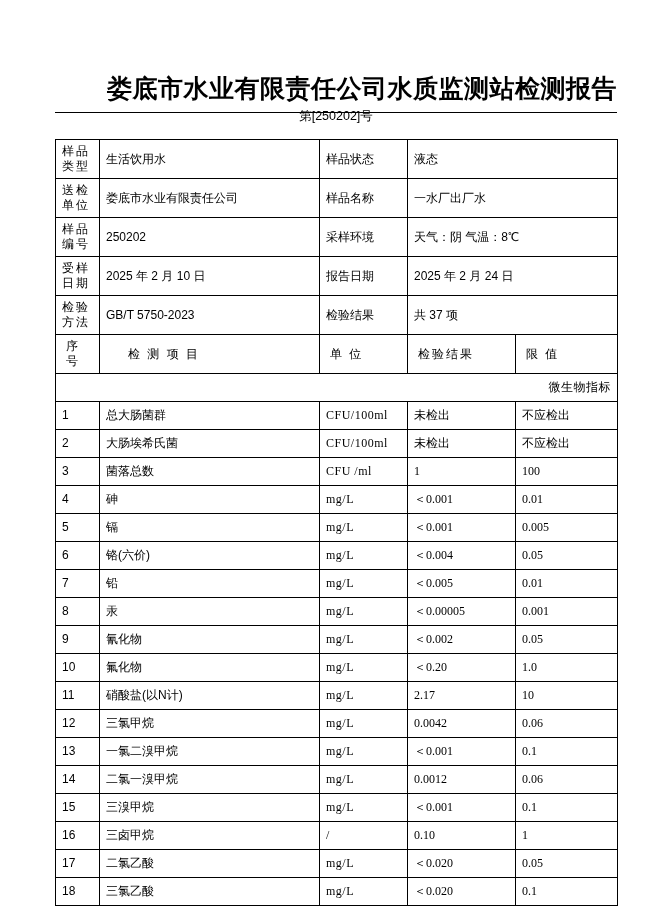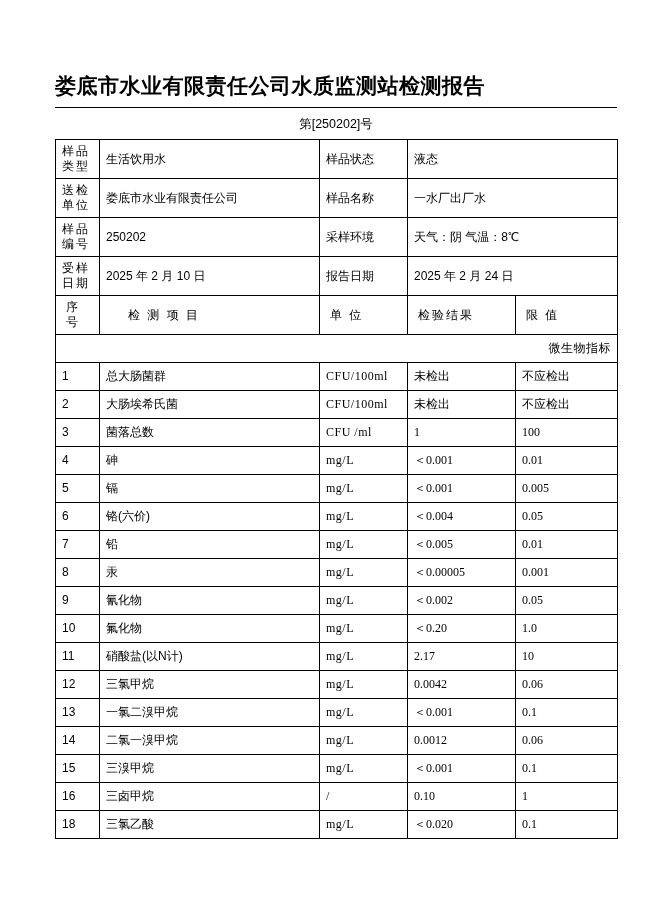--- a/index.html
+++ b/index.html
@@ -21,32 +21,32 @@
     width: 671px;
     height: 922px;
     box-sizing: border-box;
     padding: 0;
   }
   .doc-title {
     position: absolute;
     left: 55px;
     top: 72px;
     width: 562px;
-    text-align: left;
-    font-size: 21px;
+    text-align: right;
+    font-size: 25px;
     font-weight: bold;
     letter-spacing: 0.5px;
     font-family: "Liberation Serif", "DejaVu Serif", serif;
     padding-bottom: 7px;
     border-bottom: 1.5px solid #000;
   }
   .doc-subtitle {
     position: absolute;
     left: 55px;
-    top: 116px;
+    top: 108px;
     width: 562px;
     text-align: center;
     font-size: 12.5px;
     font-family: "Liberation Sans", sans-serif;
   }
   table.main {
     position: absolute;
     left: 55px;
     top: 139px;
     width: 562px;
@@ -151,20 +151,26 @@
         <td class="v1">250202</td>
         <td class="lab2">采样环境</td>
         <td class="v2" colspan="2">天气：阴   气温：8℃</td>
       </tr>
       <tr class="hdr-row">
         <td class="label">受样日期</td>
         <td class="v1">2025 年 2 月 10 日</td>
         <td class="lab2">报告日期</td>
         <td class="v2" colspan="2">2025 年 2 月 24 日</td>
       </tr>
+      <tr class="hdr-row">
+        <td class="label">检验方法</td>
+        <td class="v1">GB/T 5750-2023</td>
+        <td class="lab2">检验结果</td>
+        <td class="v2" colspan="2">共  37 项</td>
+      </tr>
 
       <tr class="colhdr">
         <td class="num-col">序号</td>
         <td class="item-col">检 测 项 目</td>
         <td class="unit-col">单  位</td>
         <td class="res-col">检验结果</td>
         <td class="lim-col">限  值</td>
       </tr>
 
       <tr class="section">
@@ -278,20 +284,27 @@
         <td class="lim-col val-text">0.1</td>
       </tr>
       <tr class="data-row">
         <td class="num-col">16</td>
         <td class="item-col">三卤甲烷</td>
         <td class="unit-col unit-mono">/</td>
         <td class="res-col val-text">0.10</td>
         <td class="lim-col val-text">1</td>
       </tr>
       <tr class="data-row">
+        <td class="num-col">17</td>
+        <td class="item-col">二氯乙酸</td>
+        <td class="unit-col unit-mono">mg/L</td>
+        <td class="res-col val-text">＜0.020</td>
+        <td class="lim-col val-text">0.05</td>
+      </tr>
+      <tr class="data-row">
         <td class="num-col">18</td>
         <td class="item-col">三氯乙酸</td>
         <td class="unit-col unit-mono">mg/L</td>
         <td class="res-col val-text">＜0.020</td>
         <td class="lim-col val-text">0.1</td>
       </tr>
 
     </tbody>
   </table>
 

